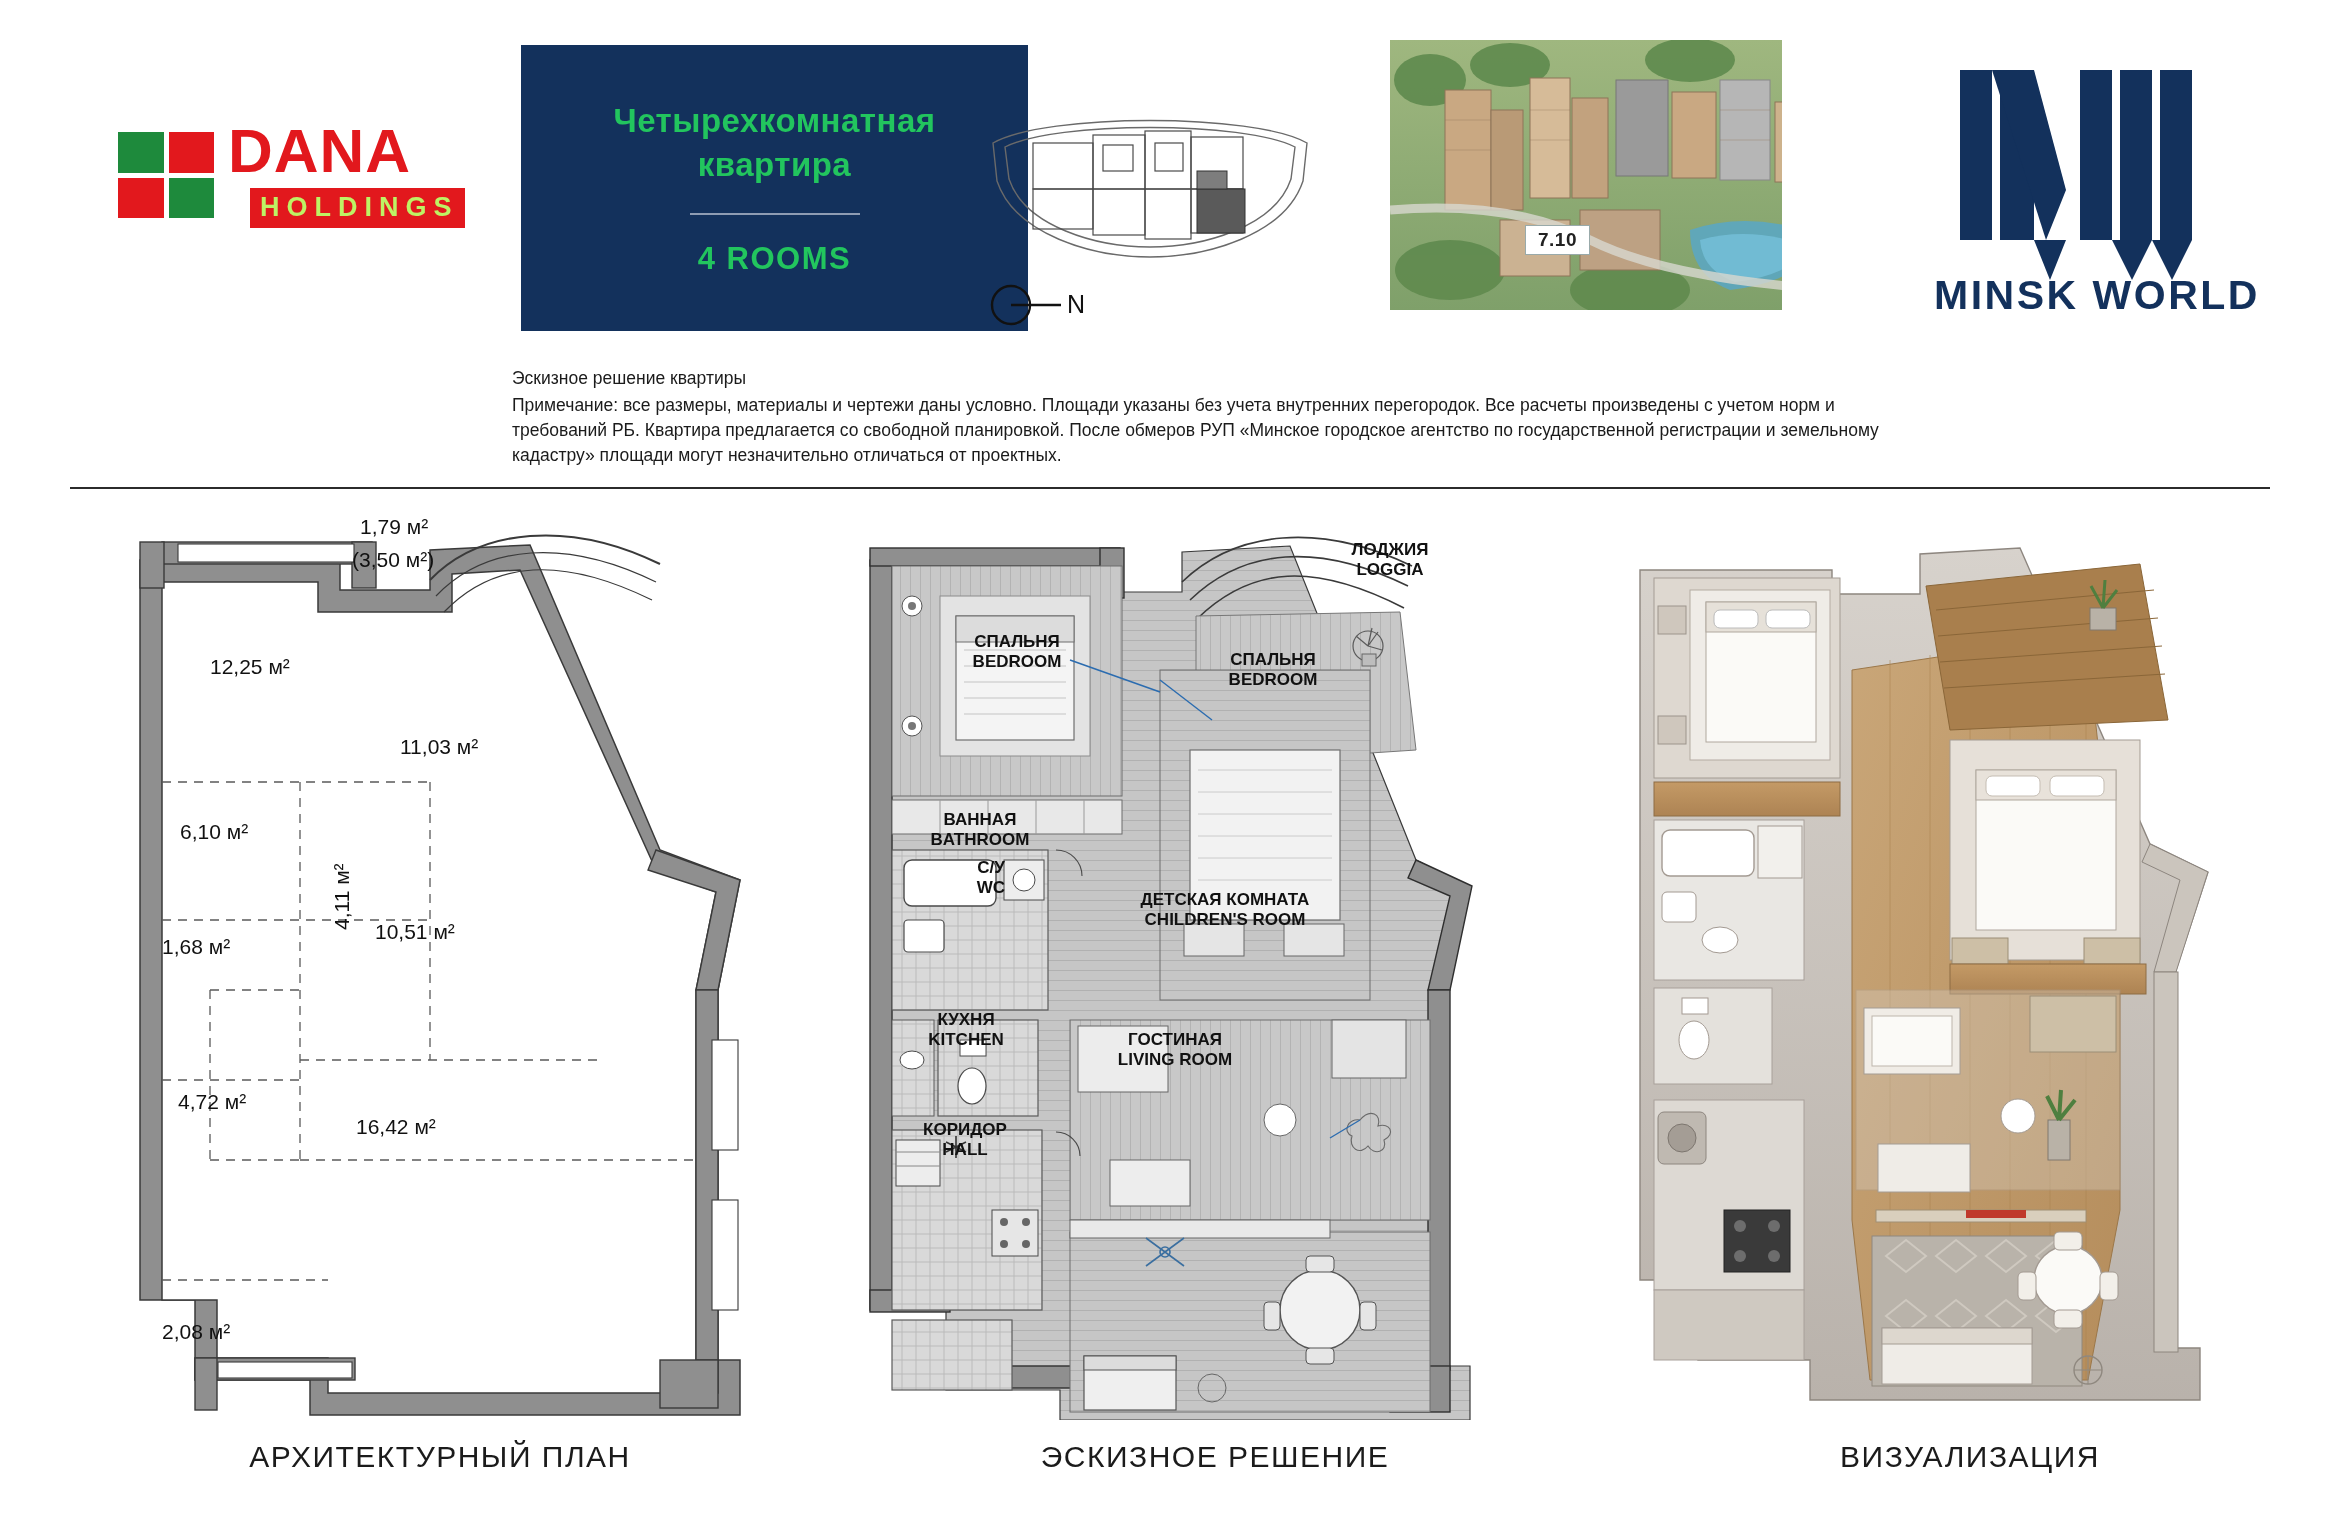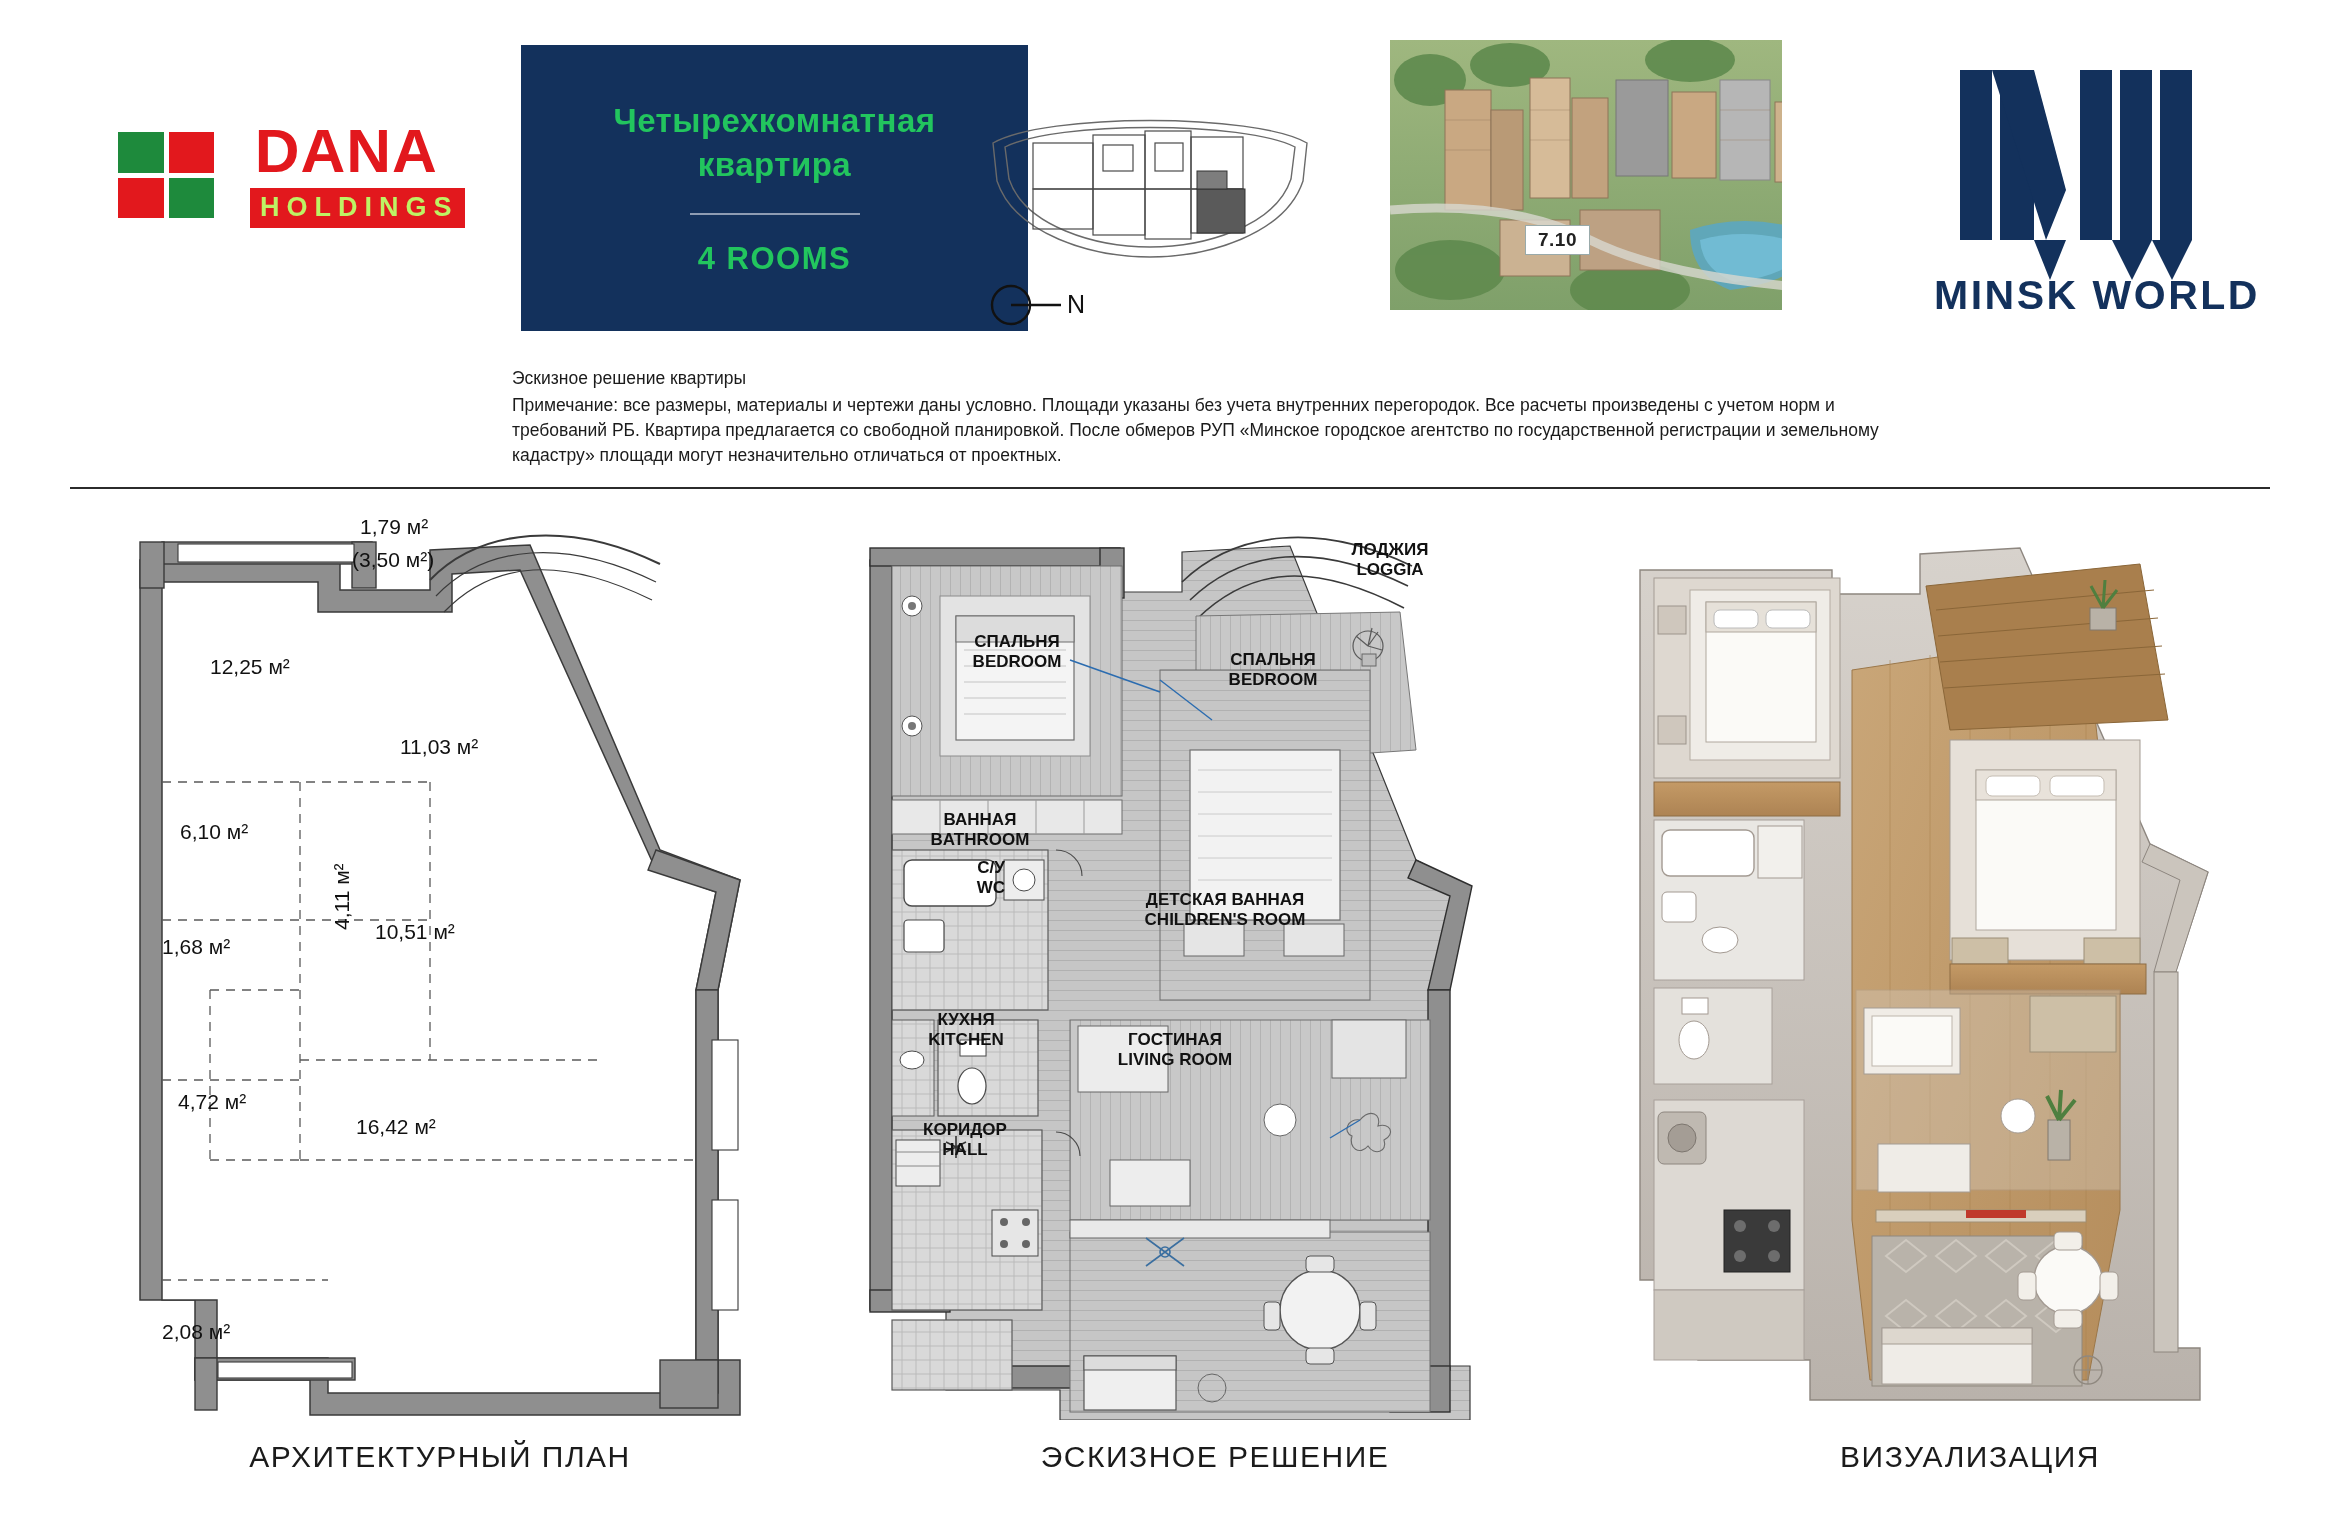--- a/index.html
+++ b/index.html
@@ -20,21 +20,21 @@
   .logo-dana {
     position:absolute; left:118px; top:120px; width:370px; height:110px;
     display:flex; align-items:center;
   }
   .dana-squares {
     width:96px; height:86px; display:grid;
     grid-template-columns: 1fr 1fr; grid-template-rows: 1fr 1fr; gap:5px;
     margin-right:14px;
   }
   .dana-squares div { width:100%; height:100%; }
-  .dana-text { display:flex; flex-direction:column; justify-content:center;align-items:center; }
+  .dana-text { display:flex; flex-direction:column; justify-content:center; }
   .dana-name {
     font-size:62px; font-weight:bold; letter-spacing:1px;
     color:#e2181d; line-height:0.95; font-family:"Liberation Sans", sans-serif;
   }
   .dana-sub {
     margin-top:7px; background:#e2181d; color:#bef264; font-size:27px;
     letter-spacing:7px; font-weight:bold; text-align:center; padding:4px 6px 5px 10px;margin-left:22px;
   }
 
   .title-box {
@@ -469,21 +469,21 @@
   </div>
   <div class="lbl room" style="left:50px; top:290px; width:140px;">
     <span>ВАННАЯ</span><br>
     <span>BATHROOM</span>
   </div>
   <div class="lbl room" style="left:96px; top:338px; width:70px;">
     <span>С/У</span><br>
     <span>WC</span>
   </div>
   <div class="lbl room" style="left:250px; top:370px; width:230px;">
-    <span>ДЕТСКАЯ ВАННАЯ</span><br>
+    <span>ДЕТСКАЯ КОМНАТА</span><br>
     <span>CHILDREN'S ROOM</span>
   </div>
   <div class="lbl room" style="left:46px; top:490px; width:120px;">
     <span>КУХНЯ</span><br>
     <span>KITCHEN</span>
   </div>
   <div class="lbl room" style="left:240px; top:510px; width:150px;">
     <span>ГОСТИНАЯ</span><br>
     <span>LIVING ROOM</span>
   </div>

